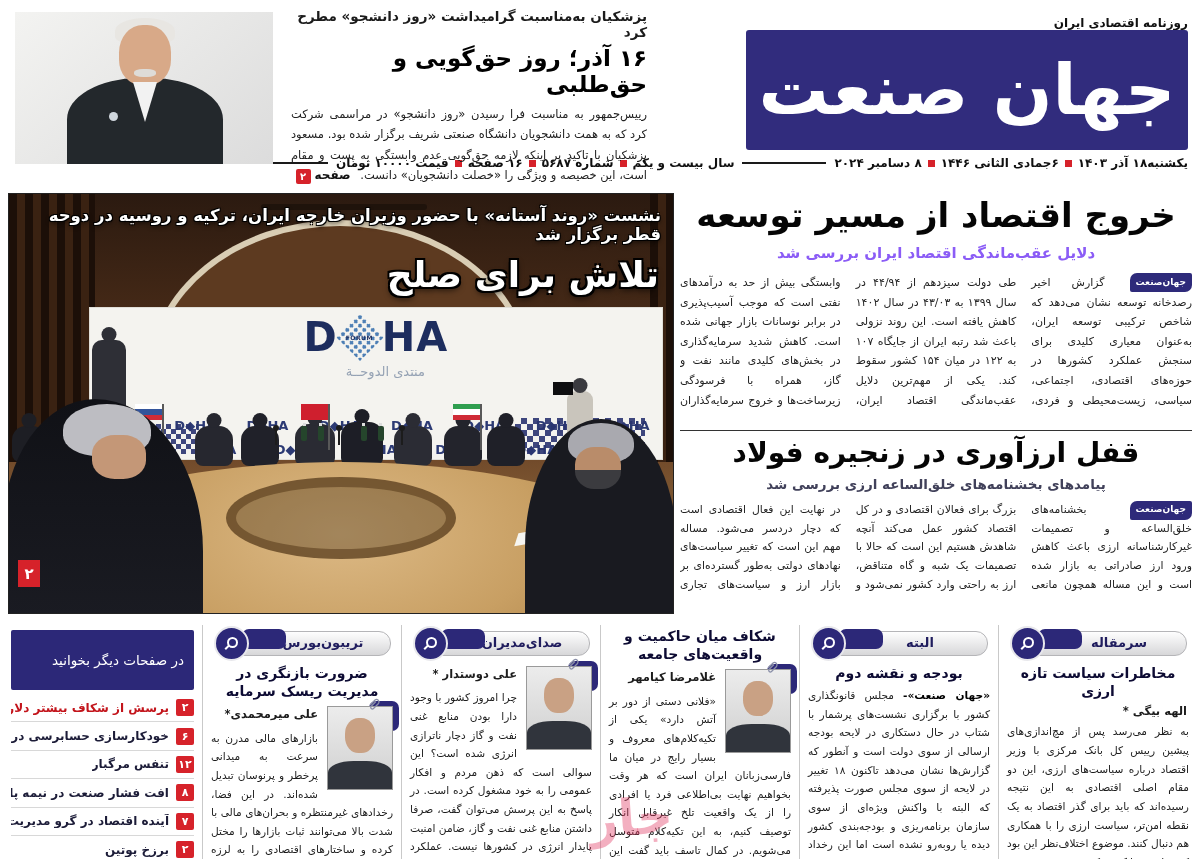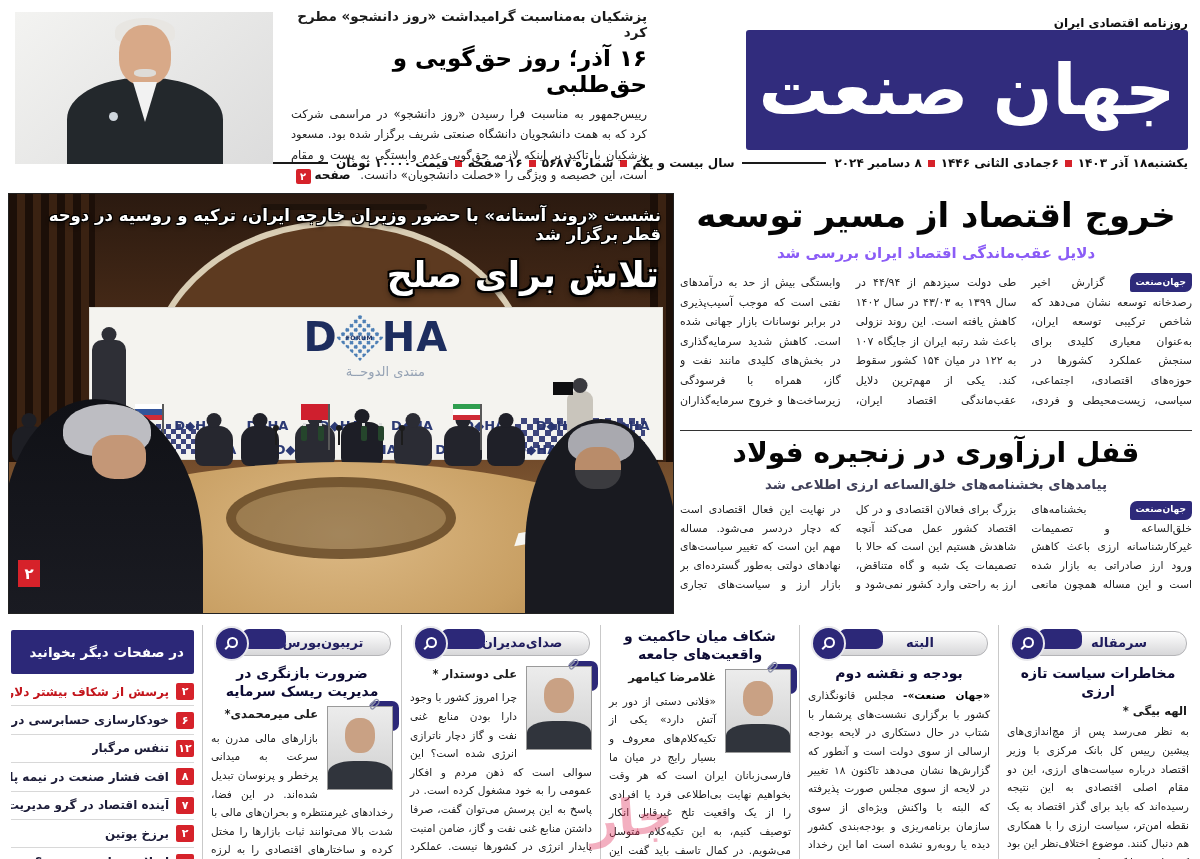--- a/index.html
+++ b/index.html
@@ -153,22 +153,22 @@
   .bbrand{font-weight:bold;color:#000;}
   .mini{float:right;width:66px;height:84px;position:relative;margin:2px 0 4px 9px;}
   .mini .corner{position:absolute;top:-5px;right:-6px;width:30px;height:30px;background:#2c2878;border-radius:7px;}
   .mini .frame{position:absolute;inset:0;background:linear-gradient(#ececec,#cfcfcf);border:1px solid #9a9a9a;overflow:hidden;}
   .mini .frame::before{content:"";position:absolute;top:11px;left:50%;transform:translateX(-50%);
         width:30px;height:35px;border-radius:45%;background:#c9a184;}
   .mini .frame::after{content:"";position:absolute;bottom:0;left:0;right:0;height:28px;
         background:#30343c;border-radius:40% 40% 0 0;}
   .clip{position:absolute;top:-9px;right:12px;z-index:2;}
   
-  .idx-head{height:28px;background:#2c2878;color:#fff;font-size:13.5px;font-weight:bold;text-align:right;
-            line-height:28px;padding:8px 10px;border-radius:2px;margin:3px 0 4px;}
+  .idx-head{height:28px;background:#2c2878;color:#fff;font-size:13.5px;font-weight:normal;text-align:right;
+            line-height:28px;padding:16px 10px;border-radius:2px;margin:3px 0 4px;}
   .idx-item{display:flex;direction:rtl;align-items:center;gap:7px;height:27.4px;border-bottom:1px solid #d8d8d8;}
   .idx-num{flex:0 0 18px;height:17px;background:#d6222a;color:#fff;font-size:11px;font-weight:bold;
            text-align:center;line-height:17px;border-radius:2px;}
   .idx-txt{font-size:12px;font-weight:bold;color:#1c1c38;white-space:nowrap;overflow:hidden;}
   .idx-item.hot .idx-txt{color:#c3151c;}
   .watermark{position:absolute;left:583px;top:780px;width:96px;height:76px;display:flex;align-items:center;
              justify-content:center;font-size:50px;font-weight:bold;color:rgba(224,56,98,.40);
              transform:rotate(-4deg);z-index:20;pointer-events:none;}
 </style>
 </head>
@@ -286,21 +286,21 @@
   <div class="rcol">
     <div class="a-head1">خروج اقتصاد از مسیر توسعه</div>
     <div class="a-sub1">دلایل عقب‌ماندگی اقتصاد ایران بررسی شد</div>
     <div class="a-body h1">
       <span class="chip">جهان‌صنعت</span>
       <span>گزارش اخیر رصدخانه توسعه نشان می‌دهد که شاخص ترکیبی توسعه ایران، به‌عنوان معیاری کلیدی برای سنجش عملکرد کشورها در حوزه‌های اقتصادی، اجتماعی، سیاسی، زیست‌محیطی و فردی، طی دولت سیزدهم از ۴۴/۹۴ در سال ۱۳۹۹ به ۴۳/۰۳ در سال ۱۴۰۲ کاهش یافته است. این روند نزولی باعث شد رتبه ایران از جایگاه ۱۰۷ به ۱۲۲ در میان ۱۵۴ کشور سقوط کند. یکی از مهم‌ترین دلایل عقب‌ماندگی اقتصاد ایران، وابستگی بیش از حد به درآمدهای نفتی است که موجب آسیب‌پذیری در برابر نوسانات بازار جهانی شده است. کاهش شدید سرمایه‌گذاری در بخش‌های کلیدی مانند نفت و گاز، همراه با فرسودگی زیرساخت‌ها و خروج سرمایه‌گذاران خارجی، توان تولیدی کشور را به‌شدت محدود کرده است. تحریم‌های اقتصادی، به‌ویژه در سال‌های اخیر، نقش عمده‌ای در کاهش صادرات نفت، محدودیت دسترسی به سیستم بانکی جهانی و کاهش سرمایه‌گذاری مستقیم خارجی داشته‌اند.</span>
       
     </div>
     <div class="divider"></div>
     <div class="a-head2">قفل ارزآوری در زنجیره فولاد</div>
-    <div class="a-sub2">پیامدهای بخشنامه‌های خلق‌الساعه ارزی اطلاعی شد</div>
+    <div class="a-sub2">پیامدهای بخشنامه‌های خلق‌الساعه ارزی بررسی شد</div>
     <div class="a-body h2">
       <span class="chip">جهان‌صنعت</span>
       <span>بخشنامه‌های خلق‌الساعه و تصمیمات غیرکارشناسانه ارزی باعث کاهش ورود ارز صادراتی به بازار شده است و این مساله همچون مانعی بزرگ برای فعالان اقتصادی و در کل اقتصاد کشور عمل می‌کند آنچه شاهدش هستیم این است که حالا با تصمیمات یک شبه و گاه متناقض، ارز به راحتی وارد کشور نمی‌شود و در نهایت این فعال اقتصادی است که دچار دردسر می‌شود. مساله مهم این است که تغییر سیاست‌های نهادهای دولتی به‌طور گسترده‌ای بر بازار ارز و سیاست‌های تجاری کشور تاثیر گذاشته و به تغییرات در روند تامین ارز و عرضه آن در بازار داخلی منجر شده است. چنین تصمیماتی می‌تواند هزینه‌های سنگینی به صادرکنندگان وارد کرده و نشان می‌دهد که صدای فعال بخش‌خصوصی آنطور که باید شنیده نمی‌شود!</span>
       
     </div>
   </div>
 
   <div id="bottom">
 
     <div class="bcol">

